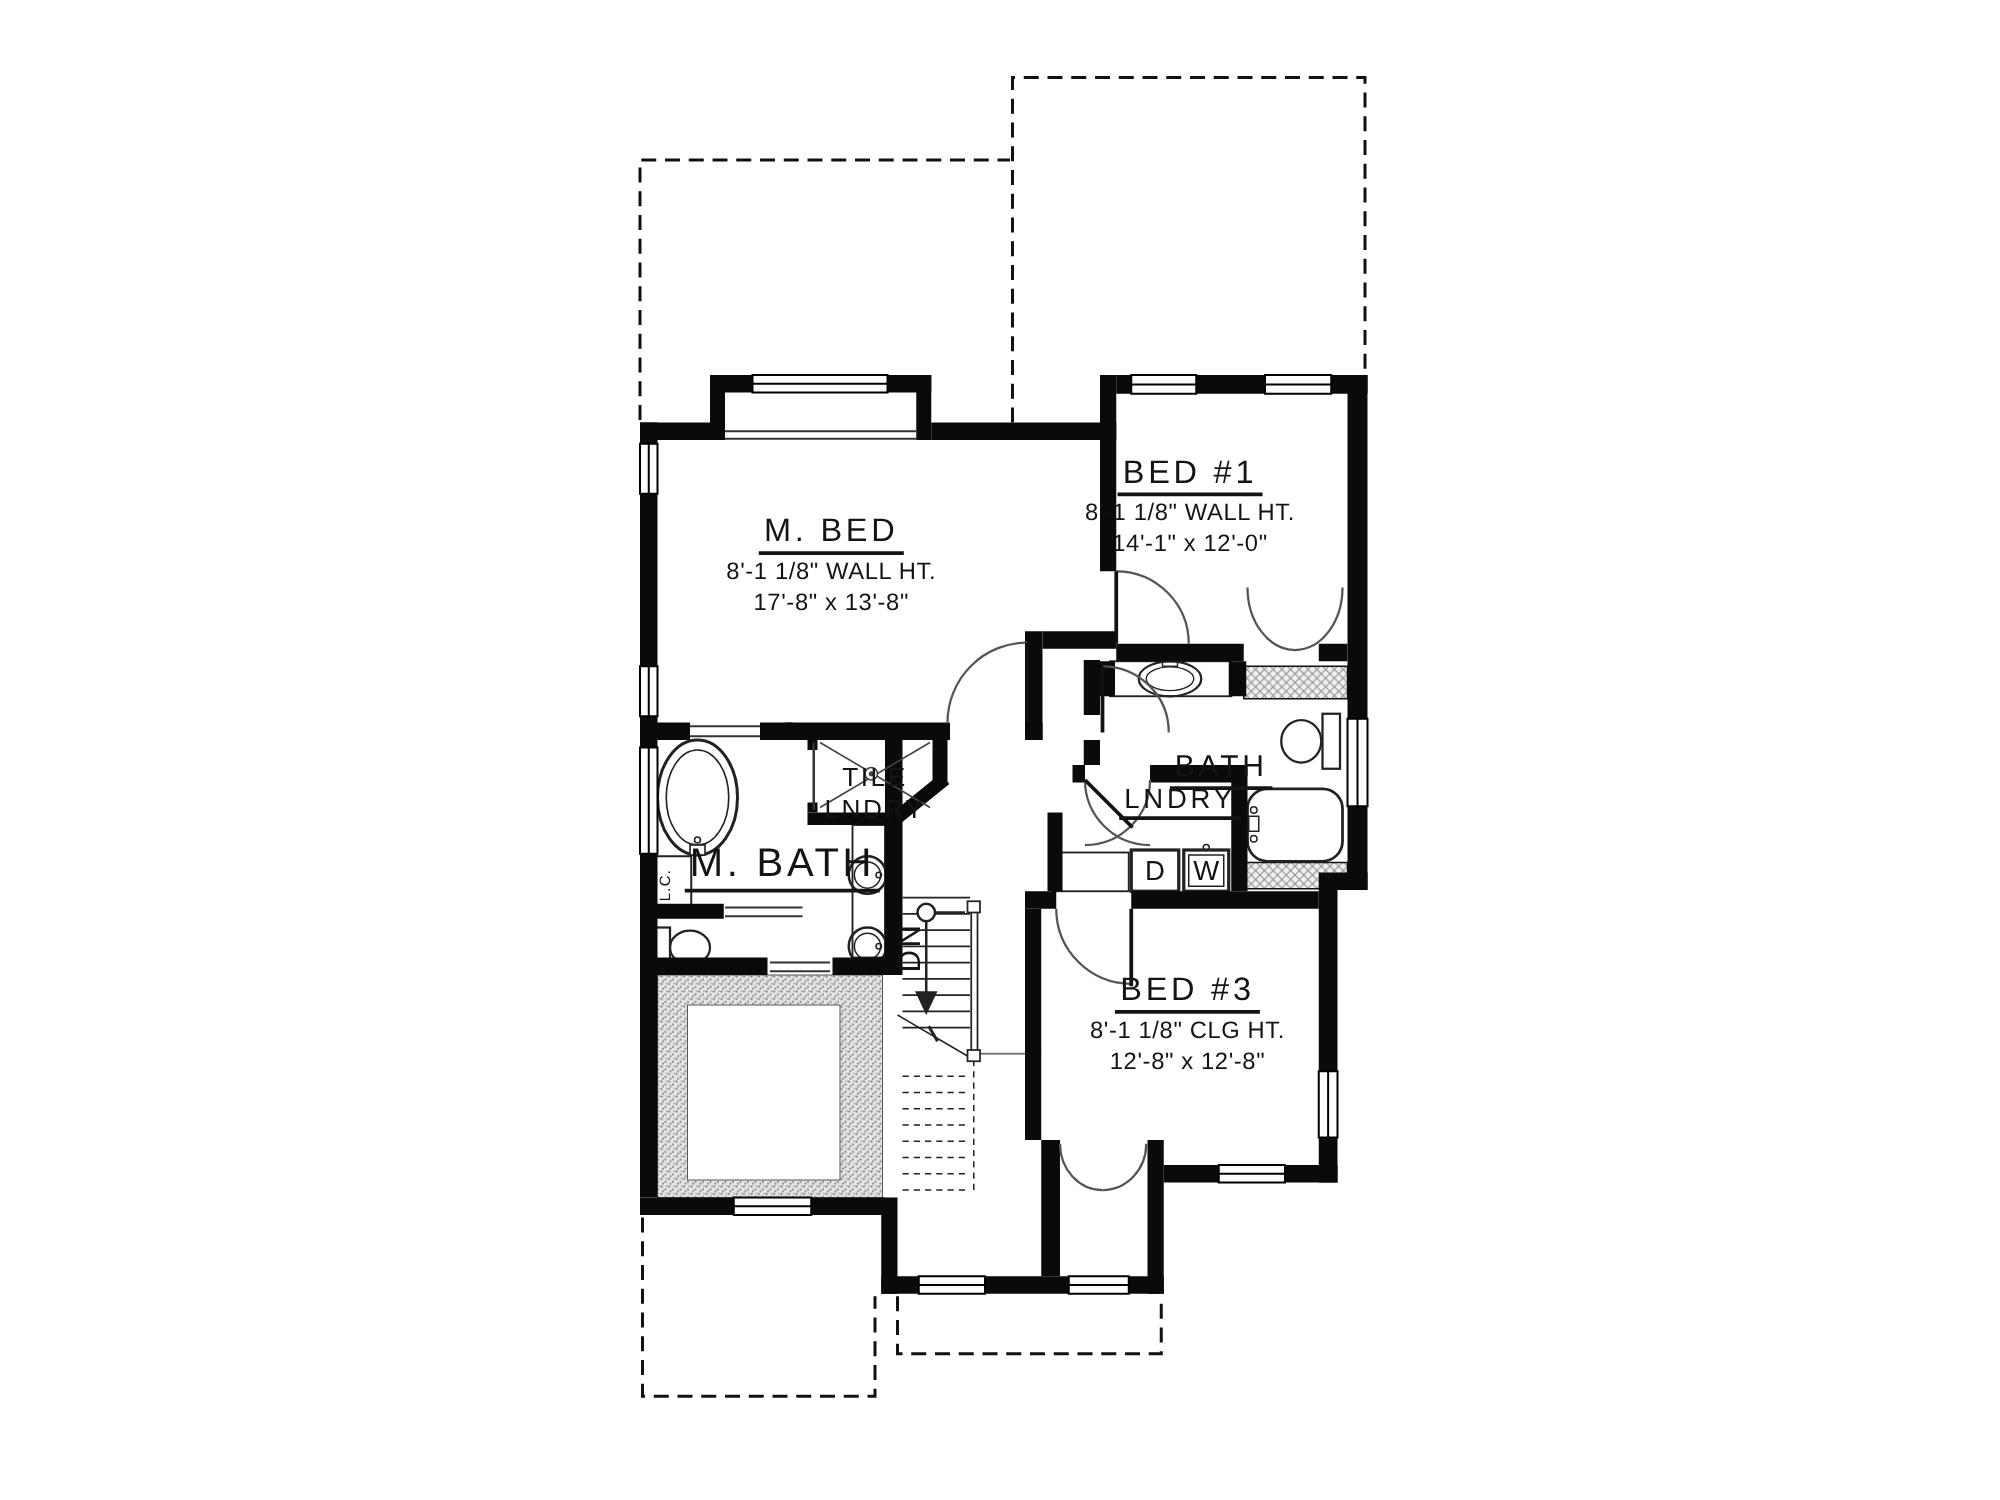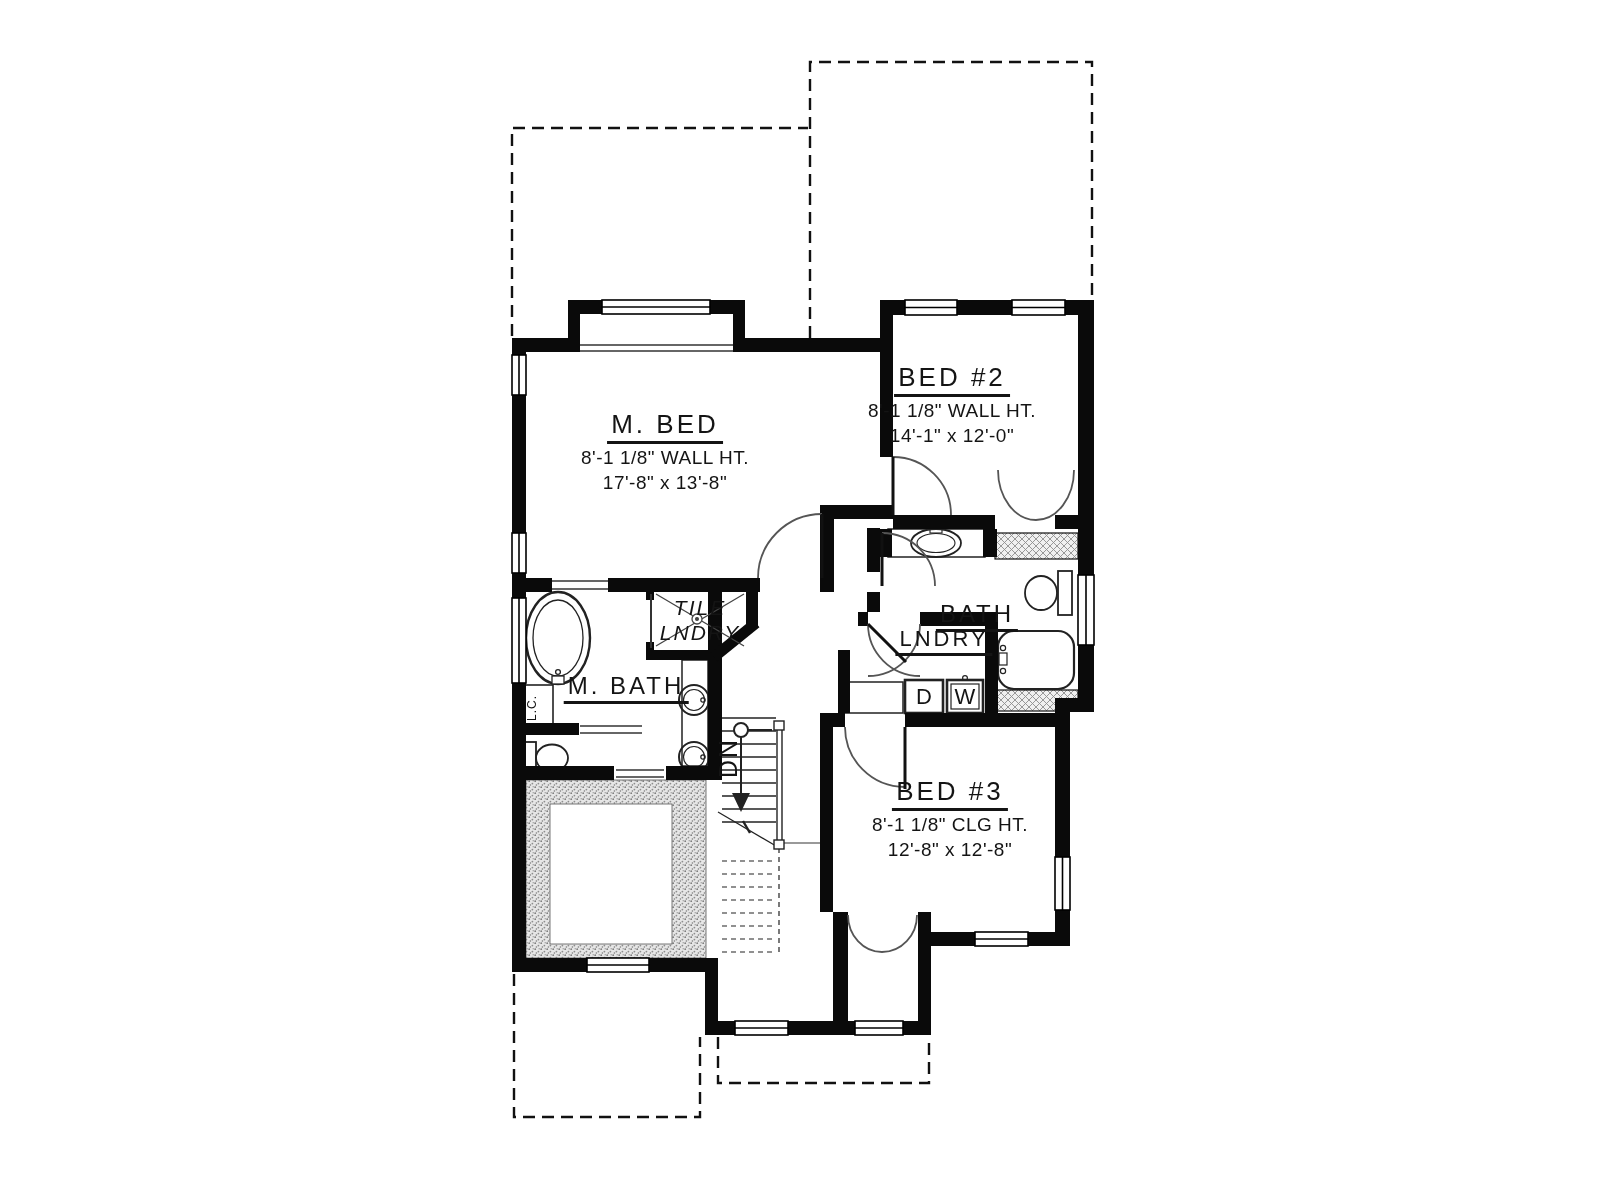--- a/index.html
+++ b/index.html
@@ -324,45 +324,45 @@
   </g>
 </svg>
 
 <div class="lbl" style="left:665px;top:409px;">
   <span class="room-name">M. BED</span>
   <div class="room-sub">8'-1 1/8" WALL HT.</div>
   <div class="room-sub">17'-8" x 13'-8"</div>
 </div>
 
 <div class="lbl" style="left:952px;top:362px;">
-  <span class="room-name">BED #2</span>
+  <span class="room-name">BED #1</span>
   <div class="room-sub">8'-1 1/8" WALL HT.</div>
   <div class="room-sub">14'-1" x 12'-0"</div>
 </div>
 
 <div class="lbl" style="left:950px;top:776px;">
   <span class="room-name">BED #3</span>
   <div class="room-sub">8'-1 1/8" CLG HT.</div>
   <div class="room-sub">12'-8" x 12'-8"</div>
 </div>
 
 
 <div class="lbl" style="left:610px;top:672px;">
-  <span class="room-name" style="font-size:24px;margin-left:32px;">M. BATH</span>
+  <span class="room-name" style="font-size:32px;margin-left:32px;">M. BATH</span>
 </div>
 
 <div class="lbl" style="left:977px;top:600px;">
   <span class="room-name" style="font-size:24px;">BATH</span>
 </div>
 
 <div class="lbl" style="left:944px;top:626px;text-align:center;">
   <span class="room-name" style="font-size:22px;">LNDRY</span>
 </div>
 
-<div class="lbl small-name" style="left:700px;top:596px;font-style:italic;">
+<div class="lbl small-name" style="left:700px;top:611px;">
   <div>TILE</div>
   <div>LNDRY</div>
 </div>
 
 <div class="lbl rot dn-lbl" style="left:729px;top:758px;">DN</div>
 
 <div class="lbl appl-lbl" style="left:924px;top:684px;">D</div>
 <div class="lbl appl-lbl" style="left:965px;top:684px;">W</div>
 
 <div class="lbl rot lc-lbl" style="left:532px;top:708px;">L.C.</div>

